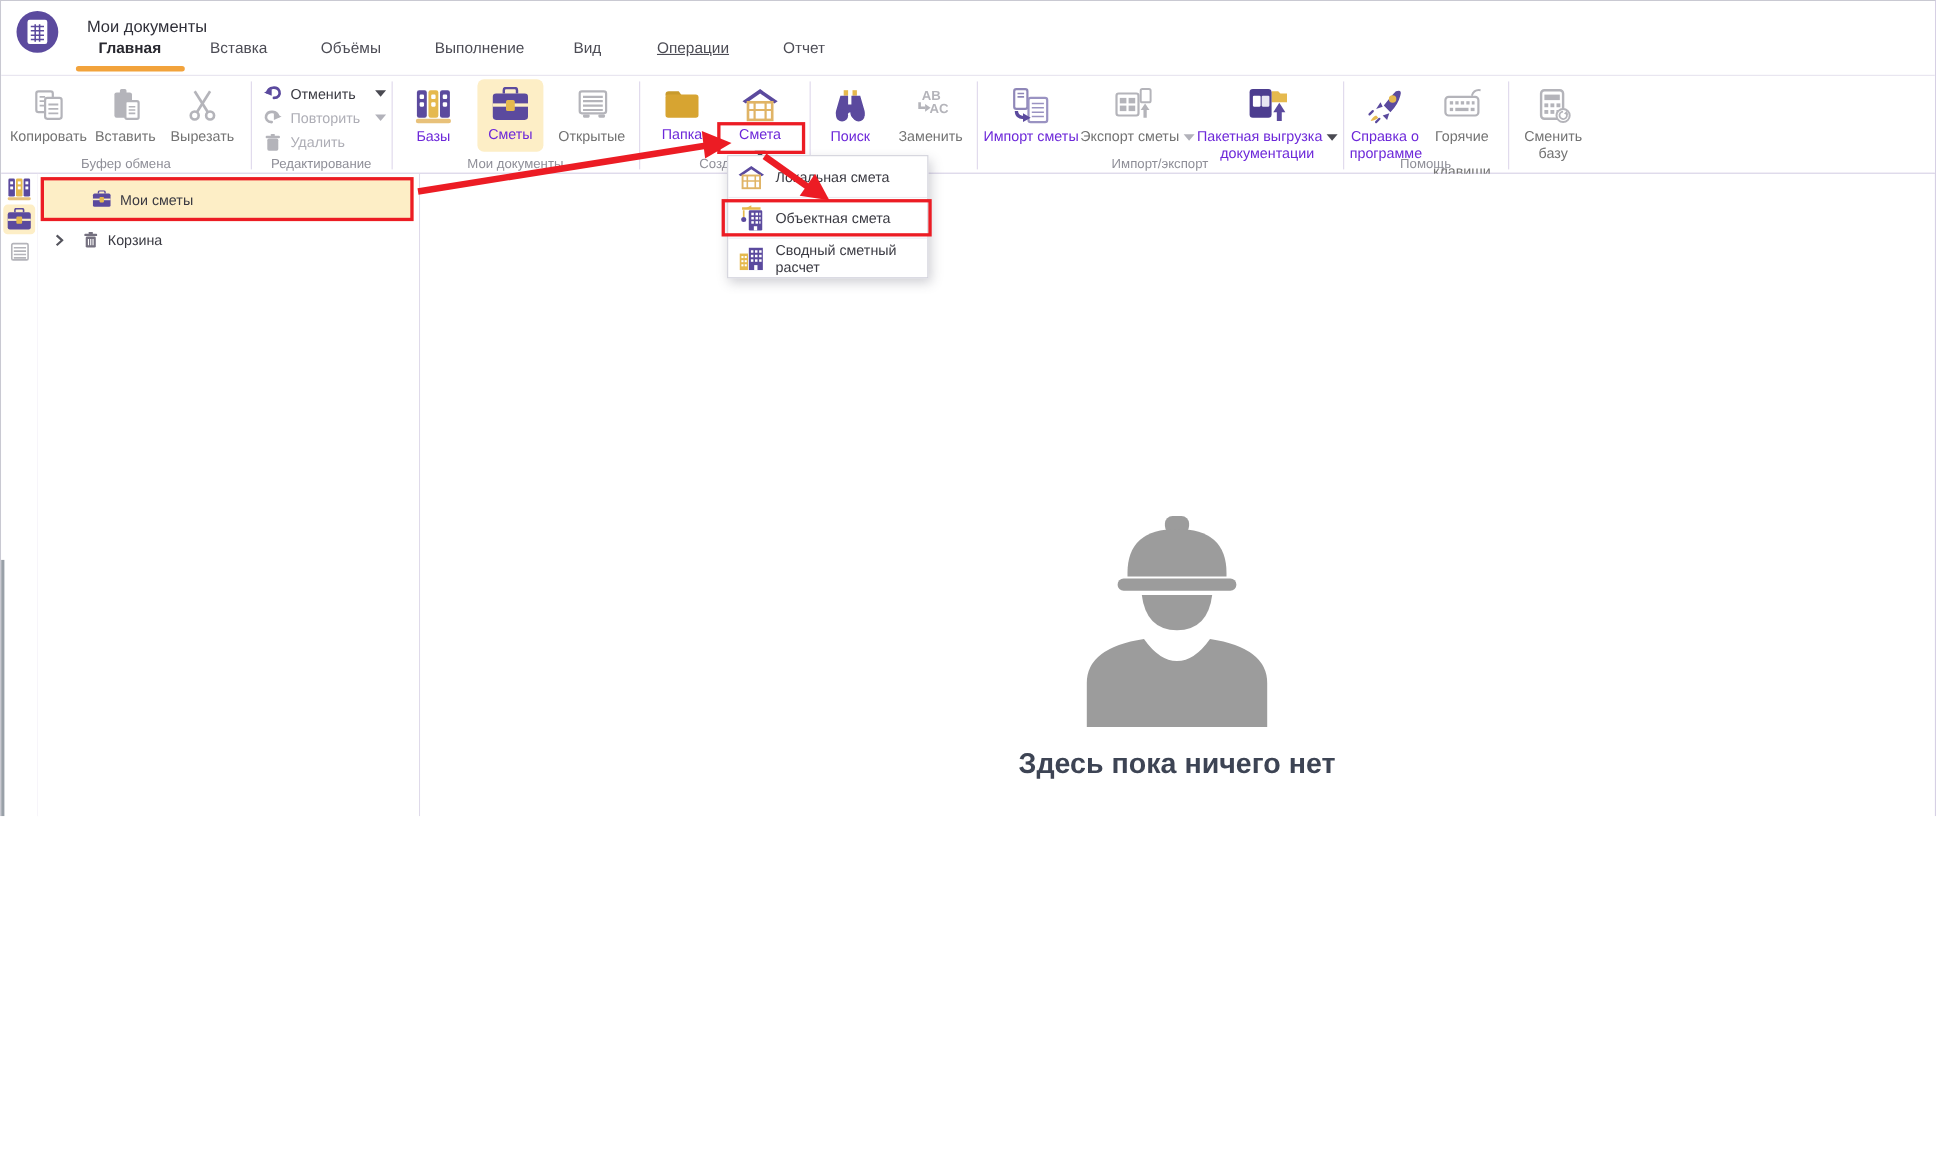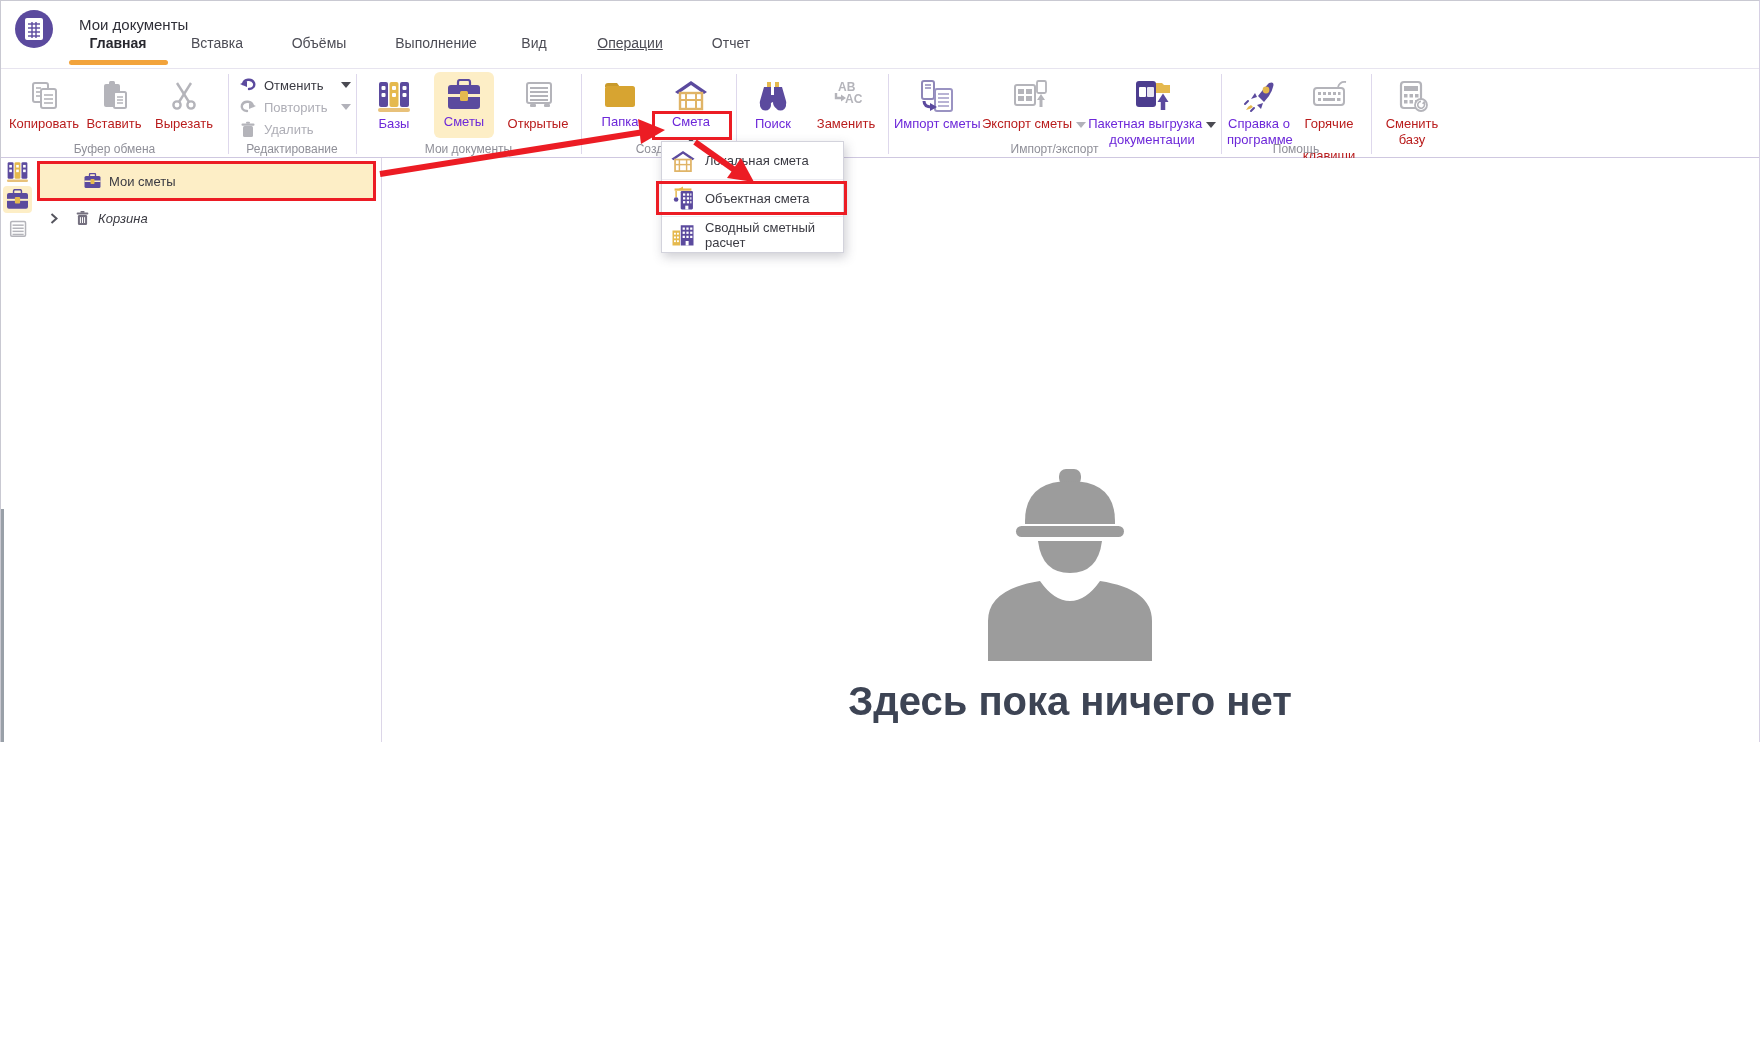--- a/index.html
+++ b/index.html
@@ -14,38 +14,38 @@
   .tab{position:absolute;top:34px;height:24px;font-size:14px;color:#4c4c55;text-align:center;cursor:default;}
   .tab.active{font-weight:bold;color:#28282f;}
   #tab-underline{position:absolute;left:68px;top:59px;width:99px;height:5px;border-radius:3px;background:#f2a33c;}
   
   #ribbon{position:absolute;left:0;top:67px;width:100%;height:90px;box-sizing:border-box;
           border-top:1px solid #e7e4ef;border-bottom:1px solid #cfc8e0;background:#fff;}
   .grp-div{position:absolute;top:5px;height:80px;width:1px;background:#ded8ec;}
   .grp-label{position:absolute;top:73px;font-size:12px;color:#8f8f98;text-align:center;white-space:nowrap;}
   .rbtn{position:absolute;top:10px;text-align:center;font-size:13px;color:#6d28d9;line-height:1.15;}
   .rbtn .lbl{margin-top:4px;white-space:nowrap;}
-  .rbtn.disabled{color:#b91c1c;}
+  .rbtn.disabled{color:#737373;}
   .rbtn svg{display:block;margin:0 auto;}
   .rbtn.hl{top:3px;height:66px;background:#fdeec6;border-radius:6px;padding-top:7px;box-sizing:border-box;}
   .vrow{position:absolute;left:238px;width:112px;height:20px;display:flex;align-items:center;font-size:13px;color:#3a3a42;}
   .vrow.disabled{color:#aeaeb6;}
   .vrow svg{margin-right:7px;}
   .vrow .arr{margin-left:auto;}
   .tri{width:0;height:0;border-left:5px solid transparent;border-right:5px solid transparent;border-top:6px solid #4a4a52;display:inline-block;}
   .tri.gray{border-top-color:#b2b2ba;}
   
   #strip{position:absolute;left:0;top:157px;width:33px;height:886px;border-right:1px solid #dcd6e8;background:#fff;}
   #tree{position:absolute;left:33px;top:157px;width:347px;height:886px;border-right:1px solid #dcd6e8;background:#fff;}
   #tree-row-1{position:absolute;left:3px;top:3px;width:333px;height:34px;background:#fdeec6;
               border:3px solid #ec1c24;display:flex;align-items:center;font-size:13px;color:#3a3a42;}
   #tree-row-2{position:absolute;left:0;top:47px;width:340px;height:26px;display:flex;align-items:center;font-size:13px;color:#3a3a42;}
   
   #main{position:absolute;left:381px;top:157px;width:1376px;height:886px;background:#fff;text-align:center;}
-  #empty-text{position:absolute;left:0;top:521px;width:100%;font-size:40px;font-weight:bold;color:#3d4454;}
+  #empty-text{position:absolute;left:0;top:521px;width:100%;font-size:26px;font-weight:bold;color:#3d4454;}
   
   #dropdown{position:absolute;left:660px;top:140px;width:183px;height:112px;background:#fff;z-index:20;
             border:1px solid #d3d3dc;box-shadow:2px 4px 10px rgba(60,60,80,.25);box-sizing:border-box;}
   .dd-item{height:37px;display:flex;align-items:center;padding-left:8px;font-size:13px;color:#3a3a42;box-sizing:border-box;}
   .dd-item + .dd-item{border-top:1px solid #ececf2;}
   .dd-item svg{margin-right:9px;flex:none;}
   
   .red-box{position:absolute;border:3px solid #ec1c24;z-index:30;box-sizing:border-box;}
   #arrows{position:absolute;left:0;top:0;width:1760px;height:1049px;z-index:40;pointer-events:none;}
   
@@ -399,21 +399,21 @@
       <svg width="15" height="16" viewBox="0 0 18 19" style="margin-left:17px;">
         <rect x="3.5" y="6" width="11" height="12" rx="1.5" fill="#74707f"></rect>
         <g stroke="#fff" stroke-width="1.2">
             <line x1="6.5" y1="8.5" x2="6.5" y2="15.5"></line>
             <line x1="9" y1="8.5" x2="9" y2="15.5"></line>
             <line x1="11.5" y1="8.5" x2="11.5" y2="15.5"></line>
           </g>
         <rect x="2" y="3" width="14" height="2.4" rx="1" fill="#74707f"></rect>
         <rect x="6.5" y="1" width="5" height="2.2" rx="1" fill="#74707f"></rect>
       </svg>
-      <span style="margin-left:8px;font-style:italic;">Корзина</span>
+      <span style="margin-left:8px;">Корзина</span>
     </div>
   </div>
 
   <div id="main">
     <svg width="180" height="200" viewBox="0 0 180 200" style="position:absolute;left:50%;top:303px;transform:translateX(-50%);">
       <g fill="#9c9c9c">
         <rect x="79" y="8" width="22" height="16" rx="7"></rect>
         <path d="M45 60 Q45 20 90 20 Q135 20 135 60 L135 63 L45 63 Z"></path>
         <rect x="36" y="65" width="108" height="11" rx="5.5"></rect>
         <path d="M58 80 h64 q-4 32 -32 32 q-28 0 -32 -32 z"></path>

